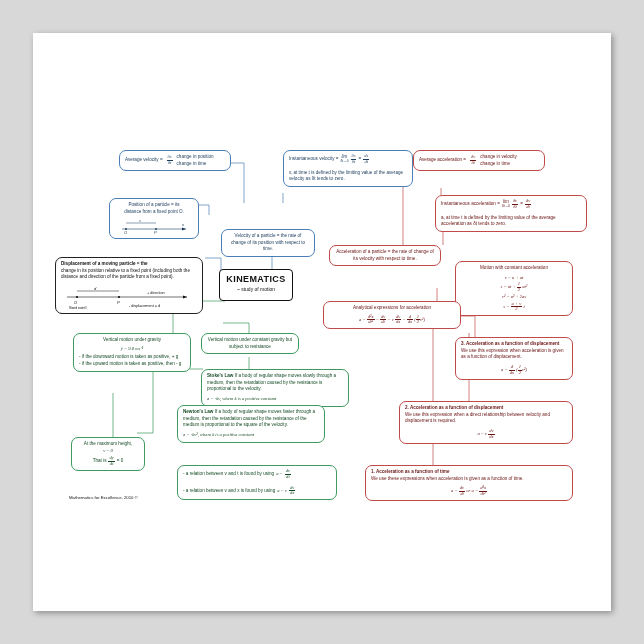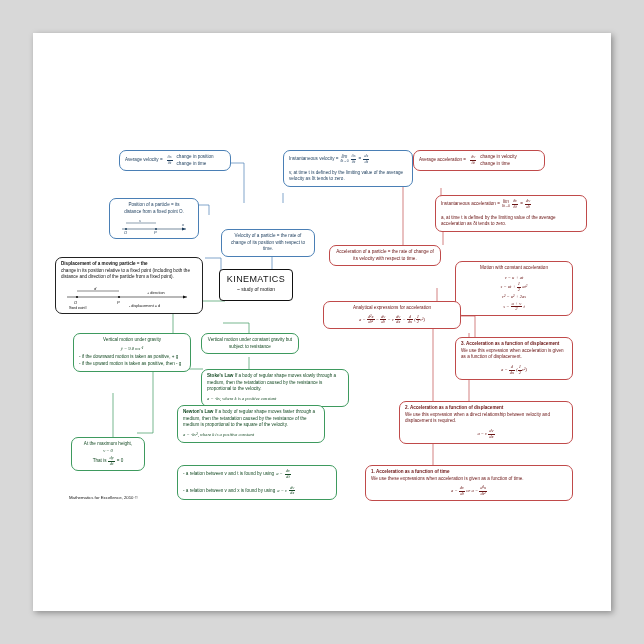--- a/index.html
+++ b/index.html
@@ -45,21 +45,21 @@
   .two-col{display:flex;align-items:center;gap:4px;}
   .kinematics{
     position:absolute;
     box-sizing:border-box;
     border:1.4px solid #111;
     border-radius:4px;
     background:#fff;
     text-align:center;
     padding:4px 2px;
   }
-  .kinematics .t1{font-weight:normal;font-size:9px;letter-spacing:.4px;color:#111;}
+  .kinematics .t1{font-weight:bold;font-size:9px;letter-spacing:.4px;color:#111;}
   .kinematics .t2{font-size:5px;color:#111;margin-top:2px;}
   .credit{
     position:absolute;
     font-size:4.3px;
     color:#111;
   }
   svg.wires{position:absolute;left:0;top:0;width:578px;height:578px;pointer-events:none;}
   .sup{font-size:.72em;vertical-align:.45em;}
   .dia{display:block;margin:2px auto 1px auto;}
 </style>

